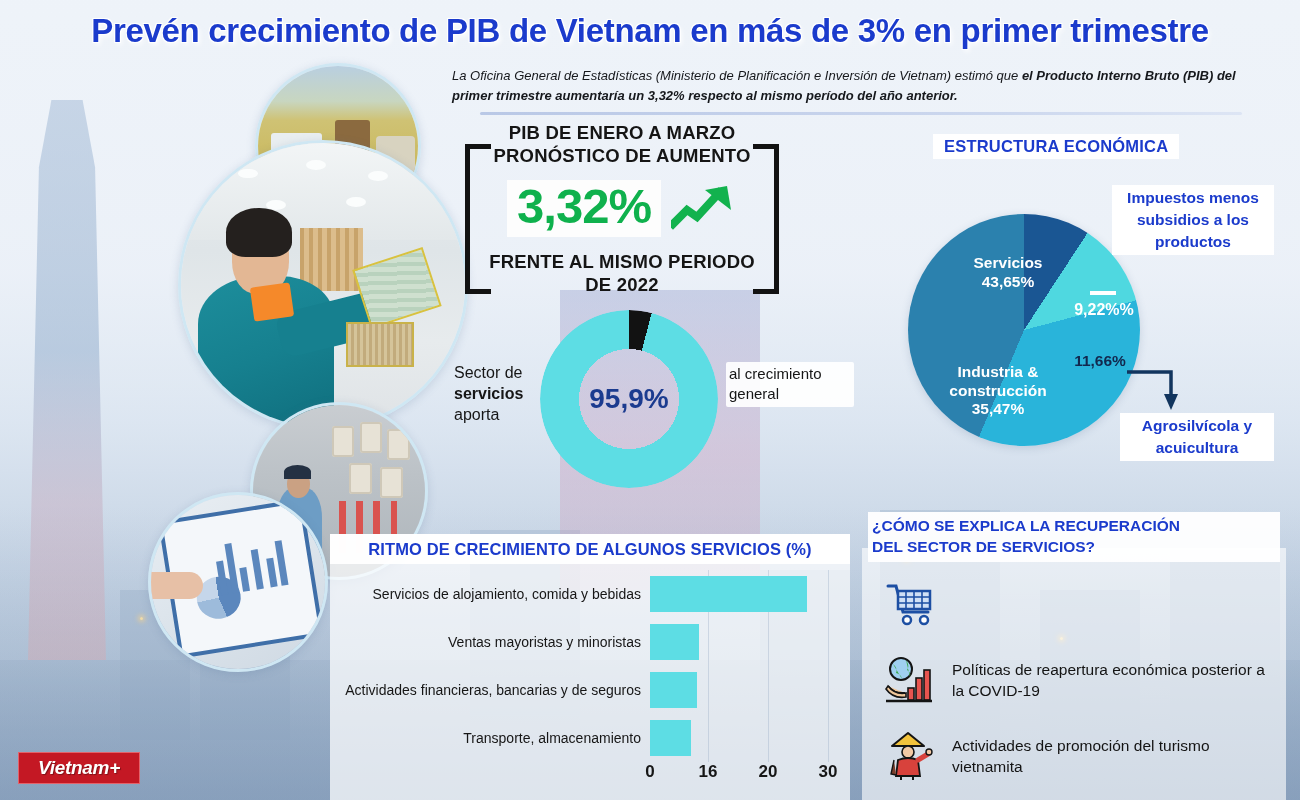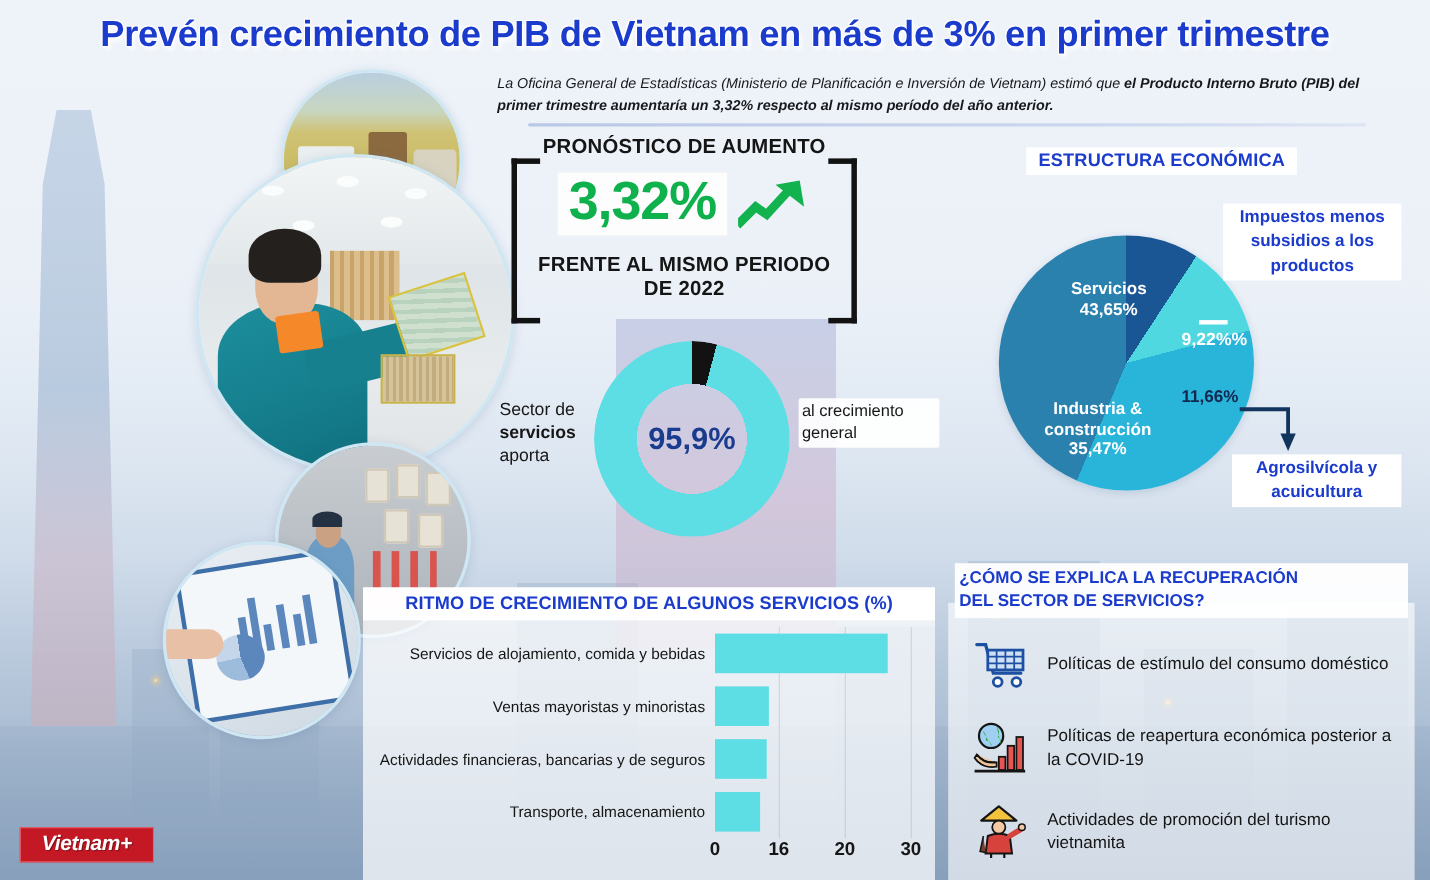--- a/index.html
+++ b/index.html
@@ -318,20 +318,21 @@
       <div class="b" style="left:78%; height:34%;"></div>
     </div>
     <div class="finger"></div>
   </div>
 </div>
 
 <div id="gdp">
   <div class="brk" id="brkL"></div>
   <div class="brk" id="brkR"></div>
   <div class="hdr">
+    <div>PIB DE ENERO A MARZO</div>
     <div>PRONÓSTICO DE AUMENTO</div>
   </div>
   <div class="valrow">
     <div class="val">3,32%</div>
     <svg class="arrow" width="66" height="48" viewBox="0 0 66 48">
       <path d="M2 40 L16 26 L26 33 L48 9" stroke="#12b24e" stroke-width="8" fill="none" stroke-linecap="square"></path>
       <path d="M56 2 L60 26 L34 6 Z" fill="#12b24e"></path>
     </svg>
   </div>
   <div class="ftr">
@@ -417,21 +418,20 @@
     <div class="ex-item">
       <div class="ex-ico">
         <svg viewBox="0 0 52 52" width="52" height="52">
           <path d="M4 8 H12 L19 34 H44" stroke="#1d4fa3" stroke-width="3" fill="none" stroke-linecap="round"></path>
           <rect x="14" y="13" width="32" height="18" fill="#cfe0f5" stroke="#1d4fa3" stroke-width="2.5"></rect>
           <path d="M22 13 V31 M30 13 V31 M38 13 V31 M14 19 H46 M14 25 H46" stroke="#1d4fa3" stroke-width="1.6"></path>
           <circle cx="23" cy="42" r="4" fill="#fff" stroke="#1d4fa3" stroke-width="2.5"></circle>
           <circle cx="40" cy="42" r="4" fill="#fff" stroke="#1d4fa3" stroke-width="2.5"></circle>
         </svg>
       </div>
-      <div class="ex-txt">Políticas de estímulo del consumo doméstico</div>
     </div>
 
     <div class="ex-item">
       <div class="ex-ico">
         <svg viewBox="0 0 52 52" width="52" height="52">
           <circle cx="17" cy="15" r="11" fill="#9fd0f0" stroke="#141414" stroke-width="2"></circle>
           <path d="M9 10 q5 4 3 9 q5 1 6 6 M22 6 q4 6 1 10 q4 2 3 7" fill="#3aa84a"></path>
           <path d="M4 32 q6 8 17 7" stroke="#141414" stroke-width="2" fill="#f0c79a"></path>
           <path d="M4 32 q7 9 18 7 l0 4 q-13 2 -20 -8 z" fill="#f0c79a" stroke="#141414" stroke-width="1.6"></path>
           <rect x="24" y="34" width="6" height="12" fill="#e8544f" stroke="#141414" stroke-width="1.6"></rect>

